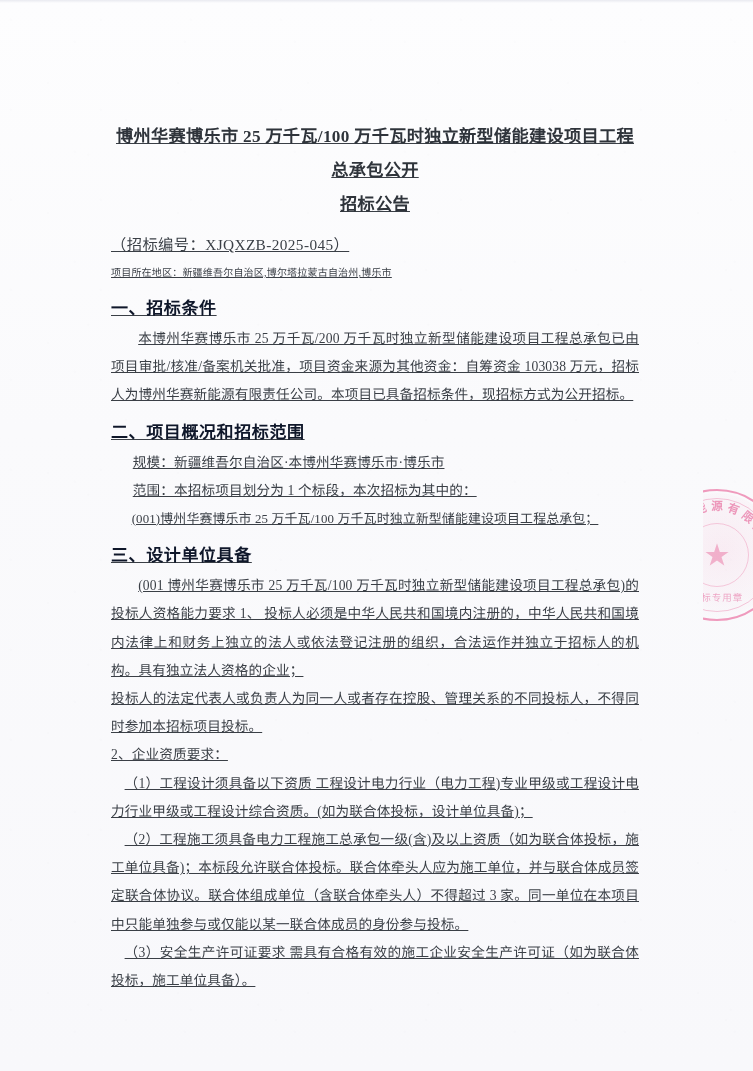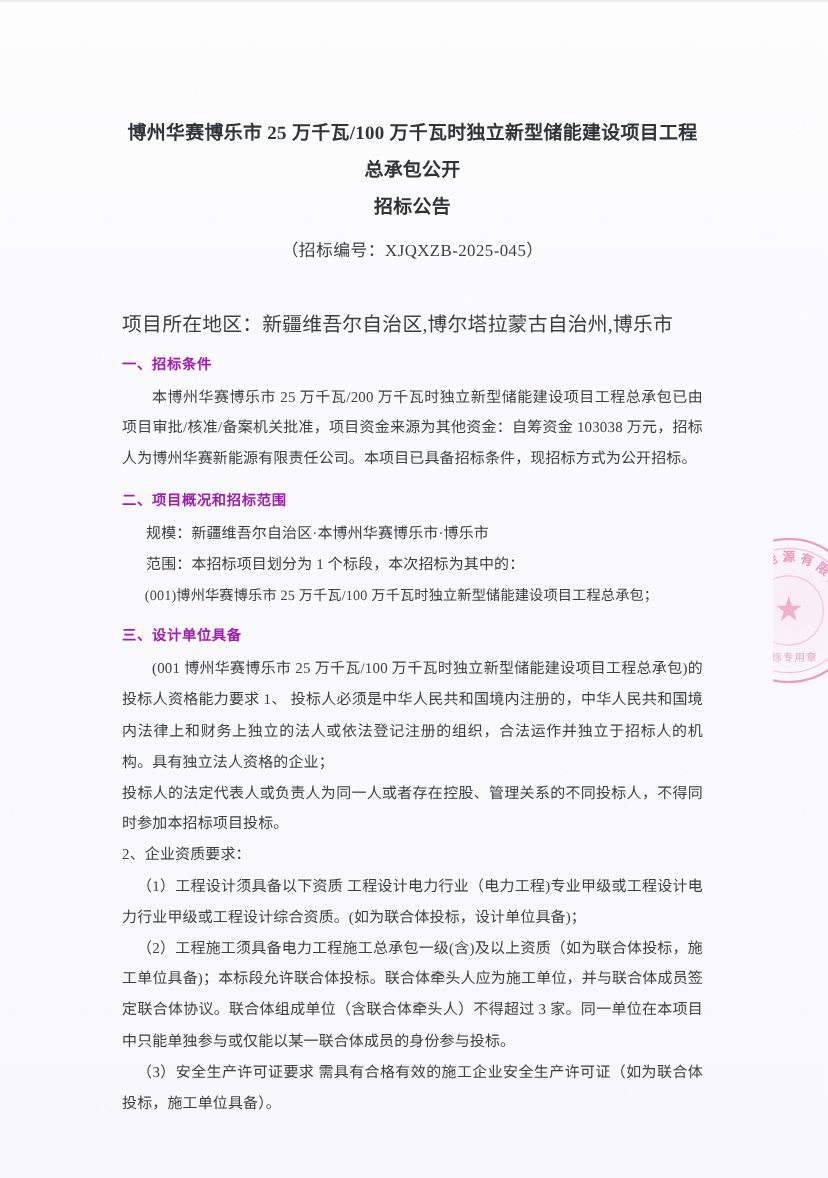--- a/index.html
+++ b/index.html
@@ -46,59 +46,58 @@
 
   .page {
     position: absolute;
     inset: 0;
     padding: 0;
   }
 
   .content {
     position: absolute;
     left: 111px;
-    top: 104px;
+    top: 120px;
     width: 528px;
+    text-decoration: underline;
   }
 
   .doc-title {
     font-size: 17.2px;
     font-weight: bold;
     line-height: 34px;
     text-align: center;
     letter-spacing: .3px;
     color: #2f343b;
     margin: 0;
   }
   .doc-title .line2 {
     display: block;
   }
   .doc-subtitle {
     font-size: 15.3px;
-    text-align: center;
     line-height: 30px;
     margin-top: 8px;
     letter-spacing: .4px;
     color: #3a3f46;
   }
 
   .locline {
-    font-size: 18px;
+    font-size: 10px;
     line-height: 26px;
-    margin-top: 38px;
     letter-spacing: .2px;
   }
 
   h2.sec {
-    font-size: 13px;
+    font-size: 17px;
     font-weight: bold;
     line-height: 28px;
     margin: 9px 0 2px 0;
     letter-spacing: .6px;
-    color: #a21caf;
+    color: #0f172a;
   }
 
   p.para {
     font-size: 13.6px;
     line-height: 28.2px;
     margin: 0;
     text-align: justify;
     text-justify: inter-ideograph;
     letter-spacing: .15px;
   }

